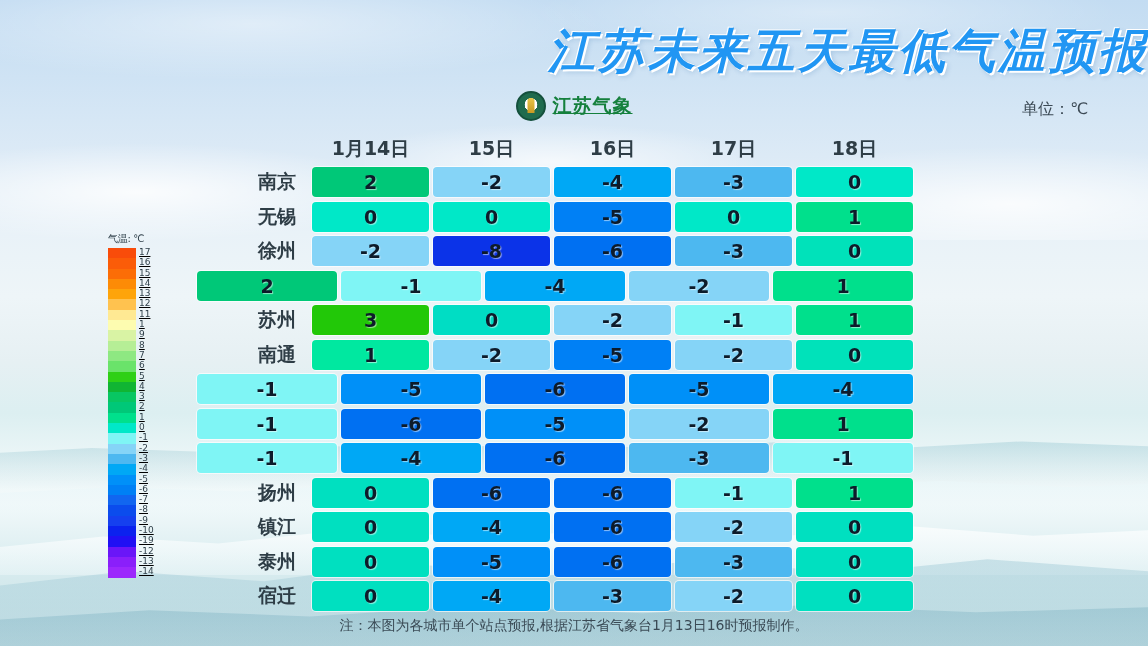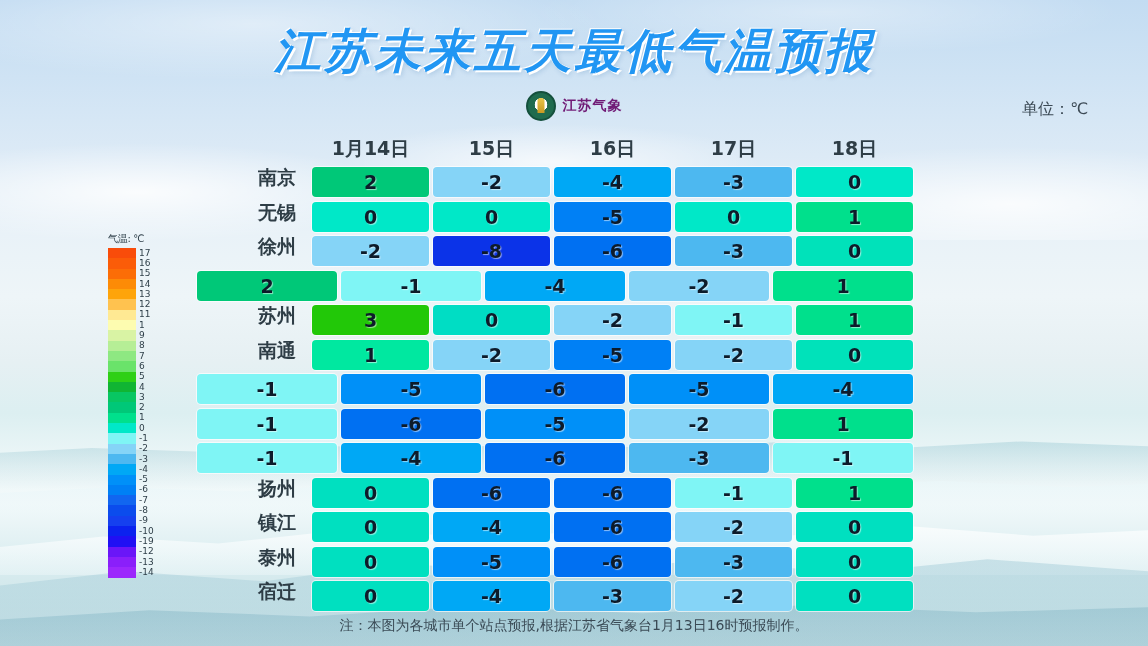--- a/index.html
+++ b/index.html
@@ -55,21 +55,21 @@
     clip-path:polygon(0 40%,11% 26%,23% 36%,35% 18%,48% 30%,61% 15%,74% 28%,86% 14%,100% 26%,100% 100%,0 100%);
   }
   .ridge-5 { top:595px; height:51px;
     background:linear-gradient(to bottom, rgba(128,180,196,.5), rgba(128,180,196,.25));
     clip-path:polygon(0 48%,13% 30%,27% 42%,41% 22%,56% 36%,70% 20%,85% 34%,100% 24%,100% 100%,0 100%);
   }
 
   
   .title {
     position:absolute; top:20px; left:0; width:100%;
-    text-align:center;
+    text-align:right;
     font-size:47px; font-weight:bold; letter-spacing:3px;
     font-family:"DejaVu Sans", sans-serif;
     color:#2196f3;
     text-shadow: 2px 2px 0 #ffffff, -1px -1px 0 #ffffff, 3px 3px 5px rgba(0,80,150,.18);
     font-style:italic;
   }
   .logo-row {
     position:absolute; top:91px; left:0; width:100%;
     display:flex; justify-content:center; align-items:center; gap:7px;
   }
@@ -78,53 +78,53 @@
     background:radial-gradient(circle at 50% 45%, #ffffff 0 32%, #1f6b4e 34% 78%, #134033 80% 100%);
     border:2px solid #14503c; position:relative; flex:0 0 auto;
   }
   .logo-mark::after{
     content:""; position:absolute; left:50%; top:20%;
     transform:translateX(-50%);
     width:7px; height:15px; border-radius:3px 3px 0 0;
     background:linear-gradient(to bottom,#e8c54a,#c89a23);
   }
   .logo-text {
-    font-size:14px; font-weight:bold; color:#701a75;
-    font-family:"DejaVu Sans", sans-serif; letter-spacing:1px;
+    font-size:19px; font-weight:bold; color:#15803d;
+    font-family:"DejaVu Sans", sans-serif; letter-spacing:1px;text-decoration:underline;
   }
   .unit-label {
     position:absolute; top:99px; right:60px;
     font-size:16px; color:#3c4a55;
     font-family:"DejaVu Sans", sans-serif;
   }
 
   
   .legend { position:absolute; left:108px; top:232px; width:54px; }
   .legend-title {
     font-size:10px; color:#30404a; font-family:"DejaVu Sans", sans-serif;
     white-space:nowrap; margin-bottom:2px; letter-spacing:-.3px;
   }
   .legend-bar { position:relative; }
-  .legend-row { display:flex; align-items:center; height:10.3px; }
+  .legend-row { display:flex; align-items:flex-start; height:10.3px;text-decoration:underline; }
   .legend-swatch { width:28px; height:10.3px; flex:0 0 auto; }
   .legend-tick {
     font-size:9px; color:#30404a; margin-left:3px; line-height:1;
     font-family:"DejaVu Sans", sans-serif; white-space:nowrap;
   }
 
   
   .table { position:absolute; left:195px; top:133px; width:720px; }
   .thead { display:flex; height:32px; align-items:center; }
   .th-city { width:115px; flex:0 0 auto; }
   .th-date {
     flex:1 1 0; text-align:center;
     font-size:19px; font-weight:bold; color:#2e3d46;
     font-family:"DejaVu Sans", sans-serif;
   }
-  .trow { display:flex; align-items:flex-start; height:34.5px; }
+  .trow { display:flex; align-items:center; height:34.5px; }
   .td-city {
     width:115px; flex:0 0 auto; text-align:right; padding-right:14px;
     font-size:19px; font-weight:bold; color:#2e3d46;
     font-family:"DejaVu Sans", sans-serif;
   }
   .cellwrap { flex:1 1 0; padding:0 2px; height:100%; display:flex; align-items:center; }
   .cell {
     width:100%; height:30px; border-radius:4px;
     display:flex; align-items:center; justify-content:center;
     font-size:19px; font-weight:bold; color:#0d1b2a;

